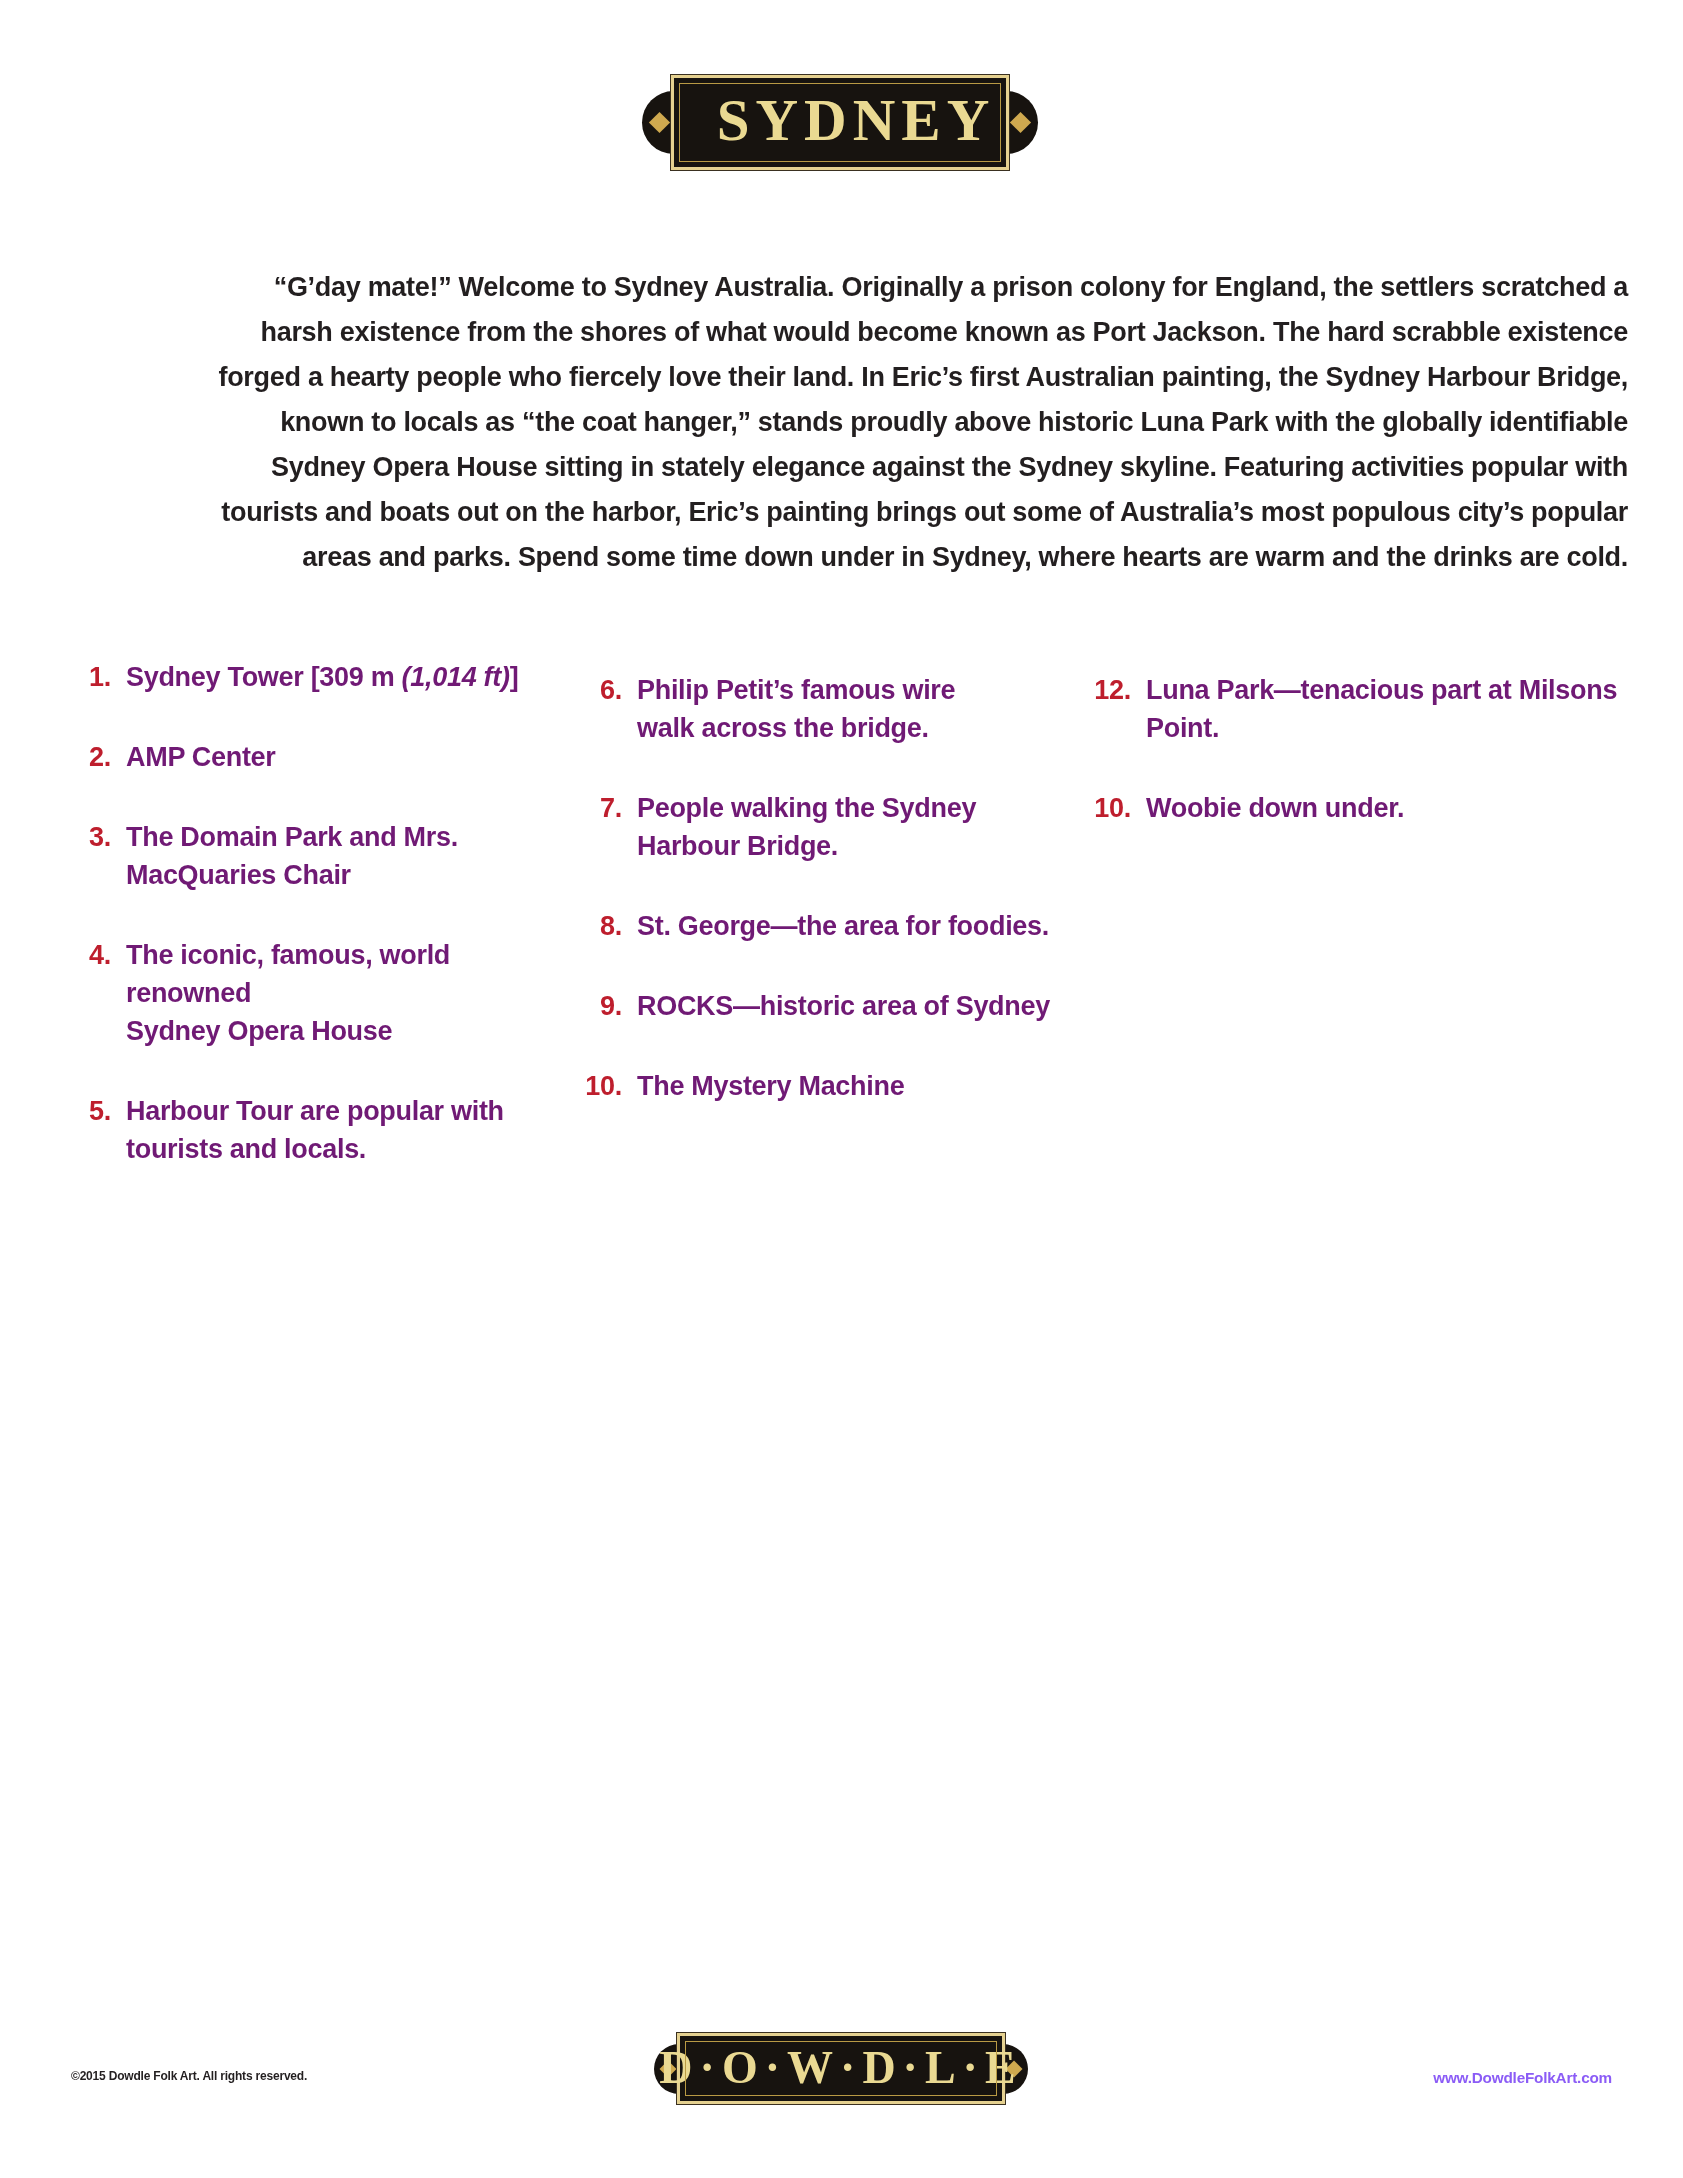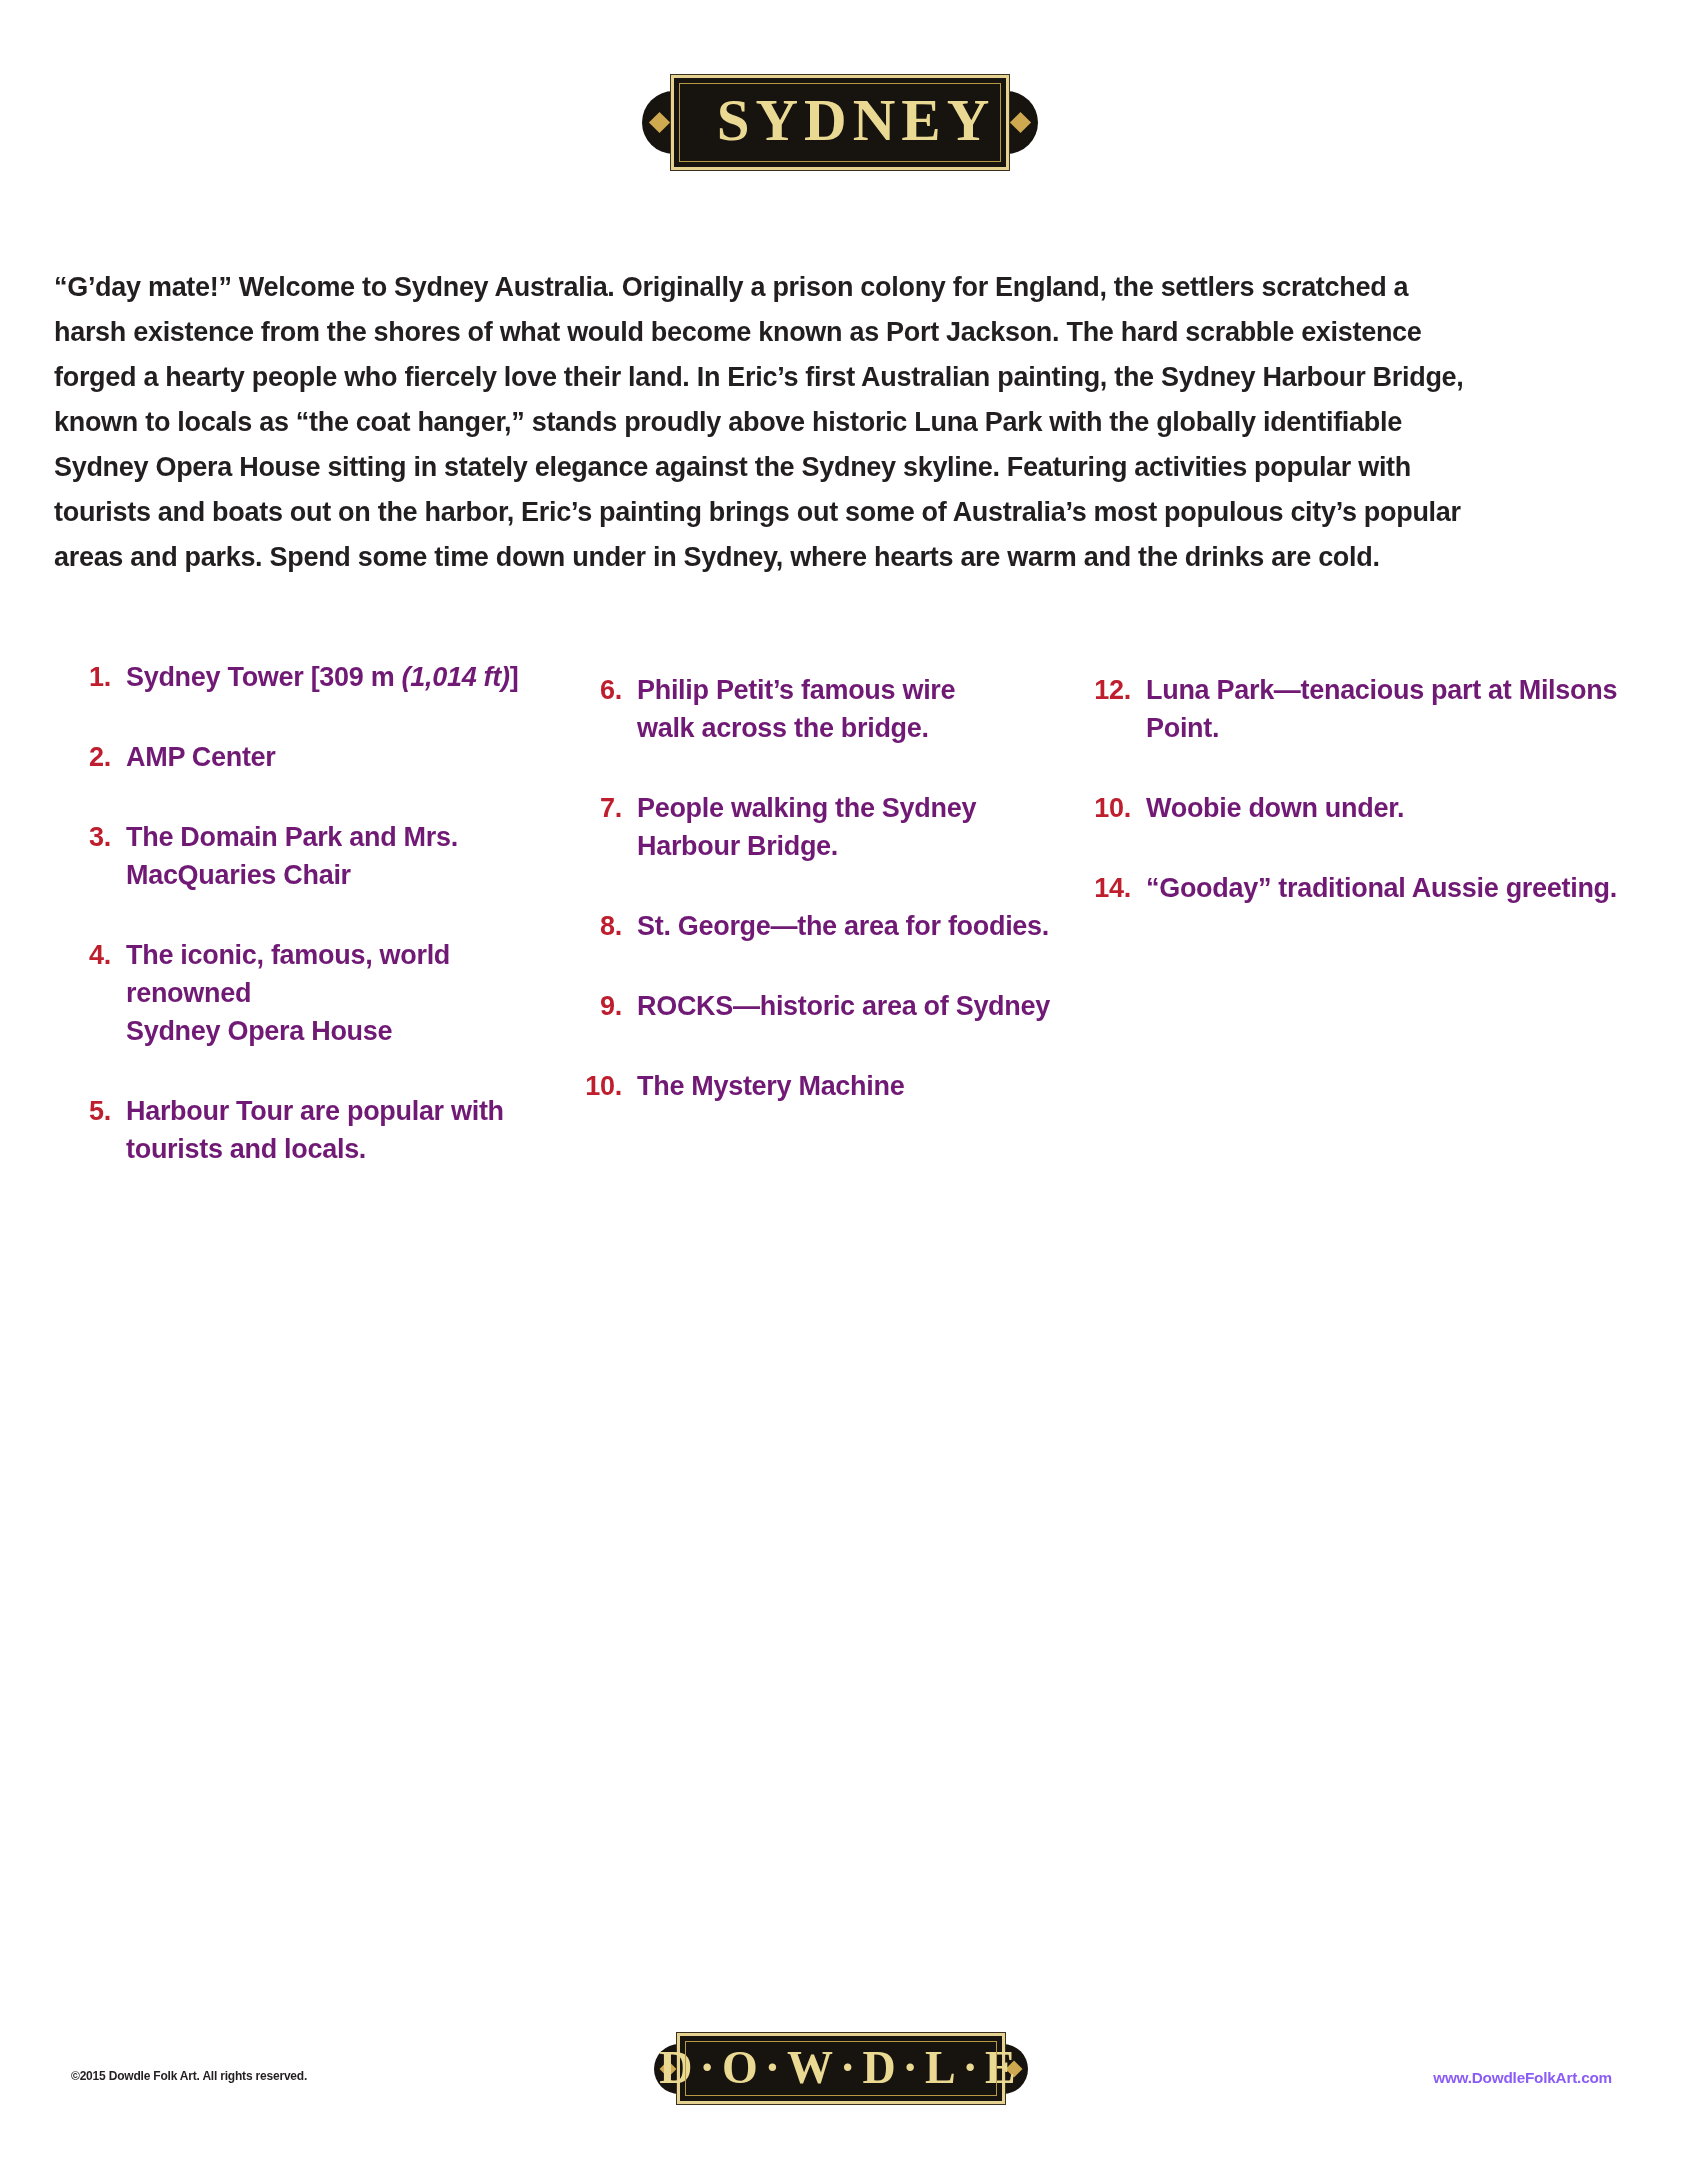--- a/index.html
+++ b/index.html
@@ -44,21 +44,21 @@
   .badge-bottom .cap-r{right:0;}
   .badge-bottom .diamond{width:12px;height:12px;top:17px;}
   .badge-bottom .cap-l .diamond{left:6px;}
   .badge-bottom .cap-r .diamond{right:6px;}
   .badge-bottom .plate{left:21px;right:21px;}
   .badge-bottom .badge-text{font-size:46px;letter-spacing:7px;padding-bottom:2px;}
 
   
   .intro{
     position:absolute;left:54px;top:265px;width:1574px;
-    text-align:left;font-size:27px;line-height:45px;font-weight:bold;
+    text-align:right;font-size:27px;line-height:45px;font-weight:bold;
     letter-spacing:-0.3px;white-space:pre-line;color:#231f20;
   }
 
   
   .list-col{position:absolute;}
   .item{display:flex;margin-bottom:42px;font-size:27px;line-height:38px;font-weight:bold;letter-spacing:-0.3px;}
   .item .num{flex:0 0 46px;text-align:right;margin-right:15px;color:#be1e2d;}
   .item .txt{white-space:pre-line;color:#701a75;}
   .item .txt em{font-style:italic;}
 
@@ -143,24 +143,20 @@
 
   <div class="list-col" style="left:1085px;top:671px;width:540px;">
     <div class="item">
       <span class="num">12.</span>
       <span class="txt">Luna Park—tenacious part at Milsons Point.</span>
     </div>
     <div class="item">
       <span class="num">10.</span>
       <span class="txt">Woobie down under.</span>
     </div>
-    <div class="item">
-      <span class="num">14.</span>
-      <span class="txt">“Gooday” traditional Aussie greeting.</span>
-    </div>
   </div>
 
   <div class="badge badge-bottom">
     <div class="cap cap-l">
       <span class="diamond"></span>
     </div>
     <div class="cap cap-r">
       <span class="diamond"></span>
     </div>
     <div class="plate">

